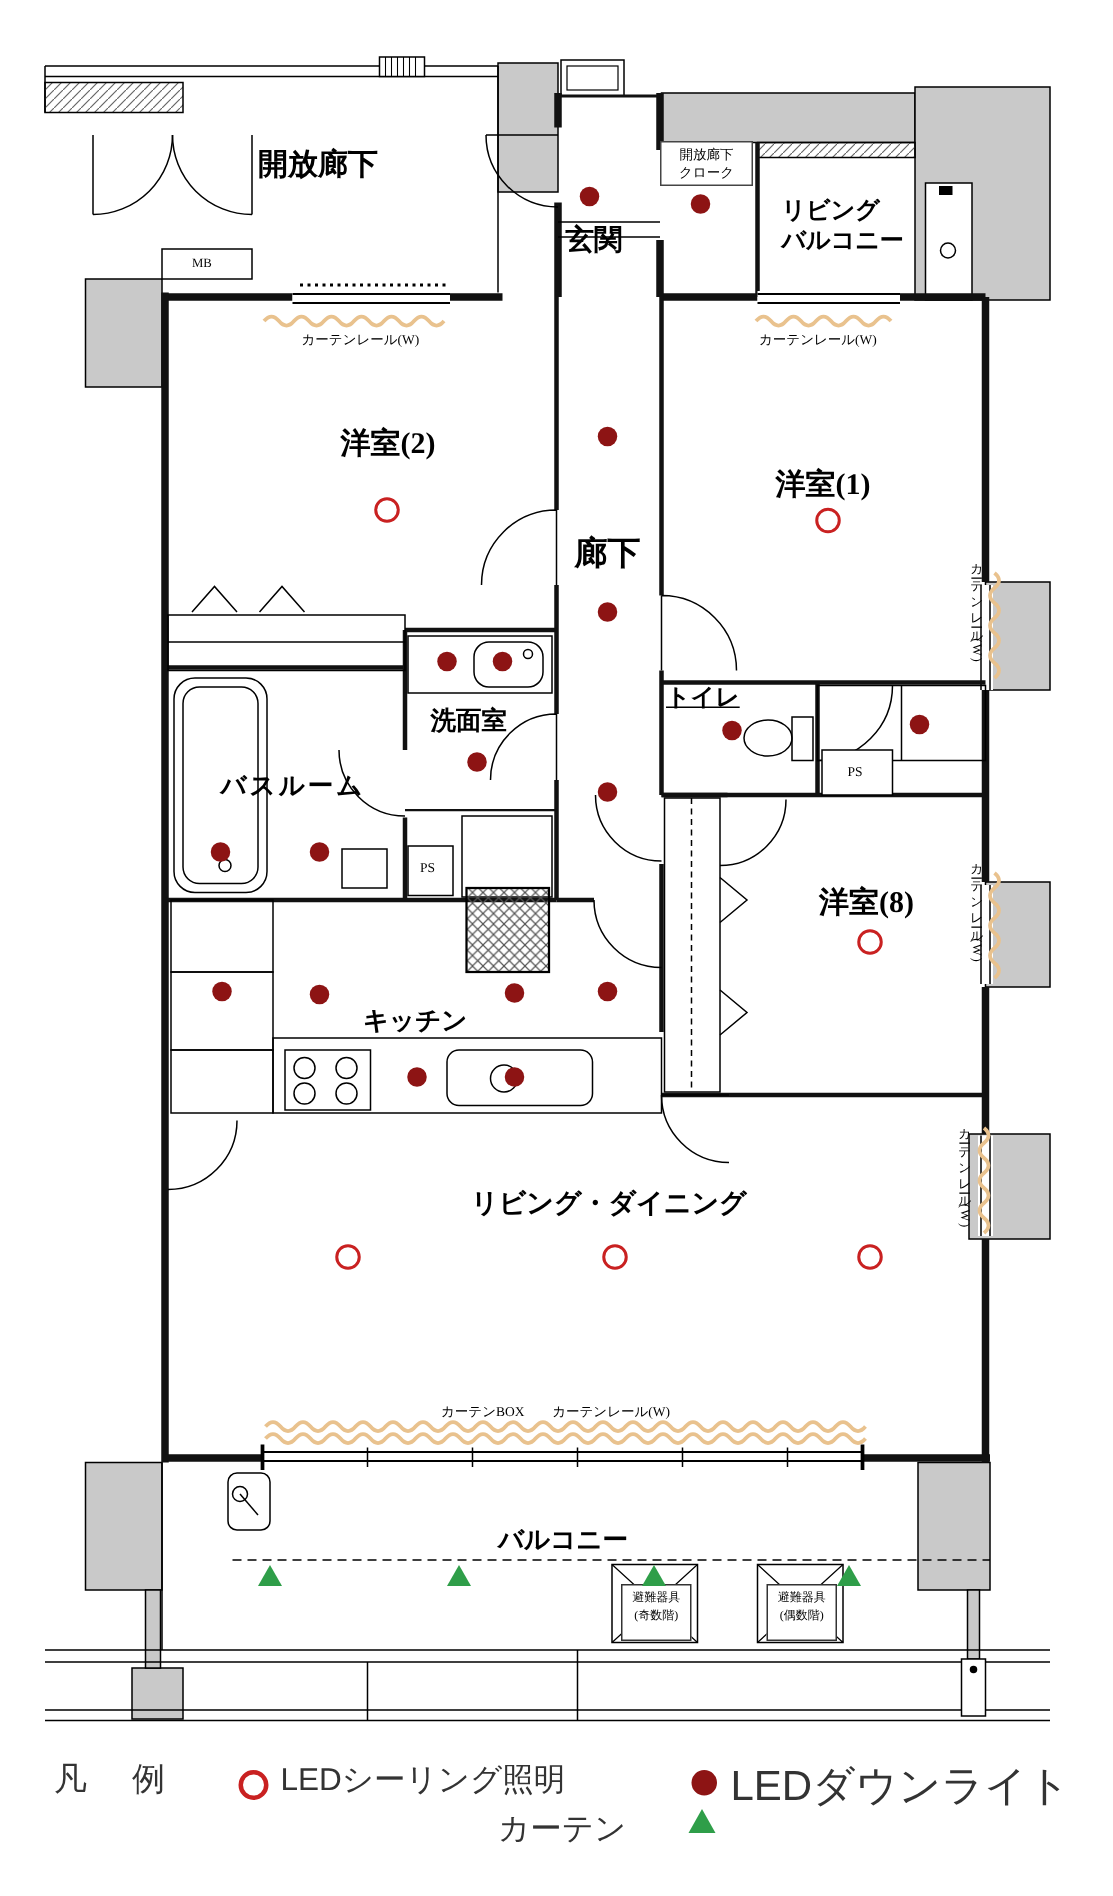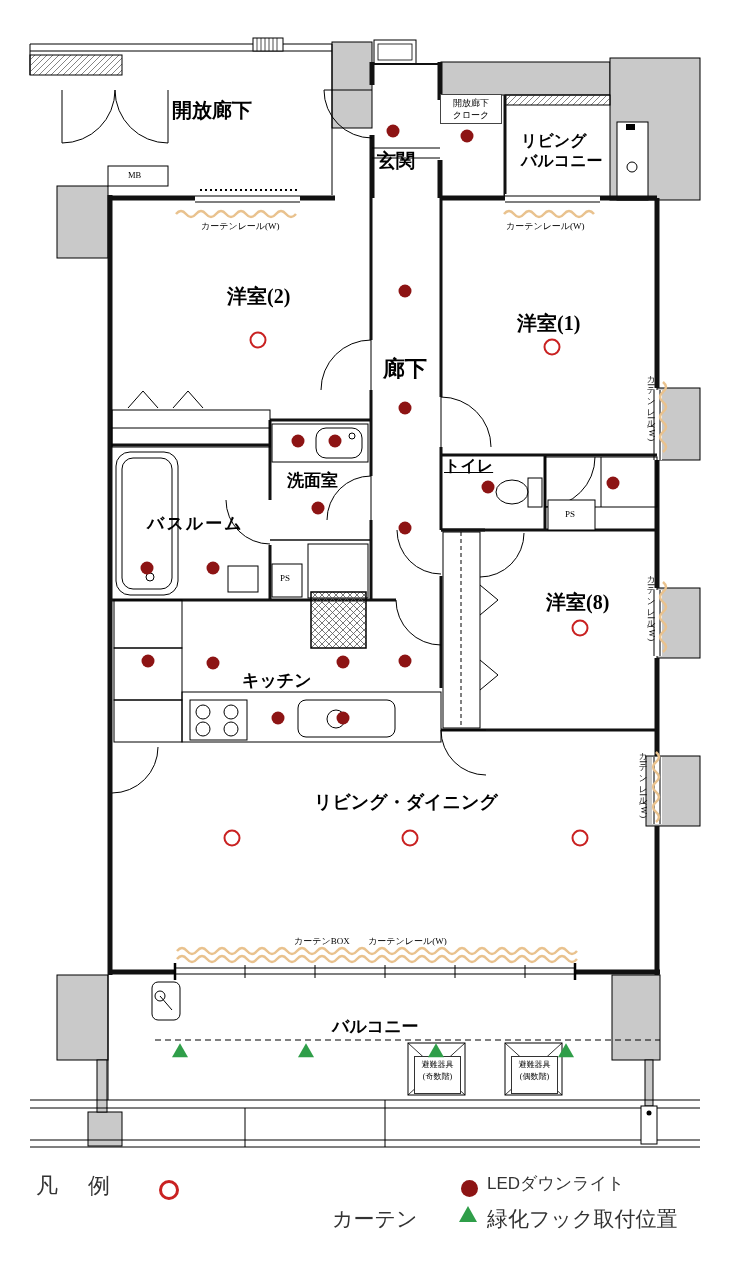--- a/index.html
+++ b/index.html
@@ -279,22 +279,22 @@
       <div class="marker ceiling" style="left: 580px; top: 838px;"></div>
       <div class="marker hook" style="left: 180px; top: 1051px;"></div>
       <div class="marker hook" style="left: 306px; top: 1051px;"></div>
       <div class="marker hook" style="left: 436px; top: 1051px;"></div>
       <div class="marker hook" style="left: 566px; top: 1051px;"></div>
     </div>
 
   <div class="legend" style="left:36px;top:1171px;font-size:22px;letter-spacing:4px;">凡　例</div>
 
   <span class="lg-sym lg-ceiling" style="left:159px;top:1180px;"></span>
+  <div class="legend" style="left:187px;top:1172px;font-size:21px;">LEDシーリング照明</div>
 
   <span class="lg-sym lg-down" style="left:461px;top:1180px;"></span>
-  <div class="legend" style="left:487px;top:1172px;font-size:17px;">LEDダウンライト</div>
+  <div class="legend" style="left:487px;top:1172px;font-size:28px;">LEDダウンライト</div>
 
   <div class="legend" style="left:332px;top:1205px;font-size:21px;">カーテン</div>
 
   <span class="lg-sym lg-hook" style="left:459px;top:1206px;"></span>
-  <div class="legend" style="left:487px;top:1205px;font-size:21px;">緑化フック取付位置</div>
 
 </div>
 
 </body></html>

